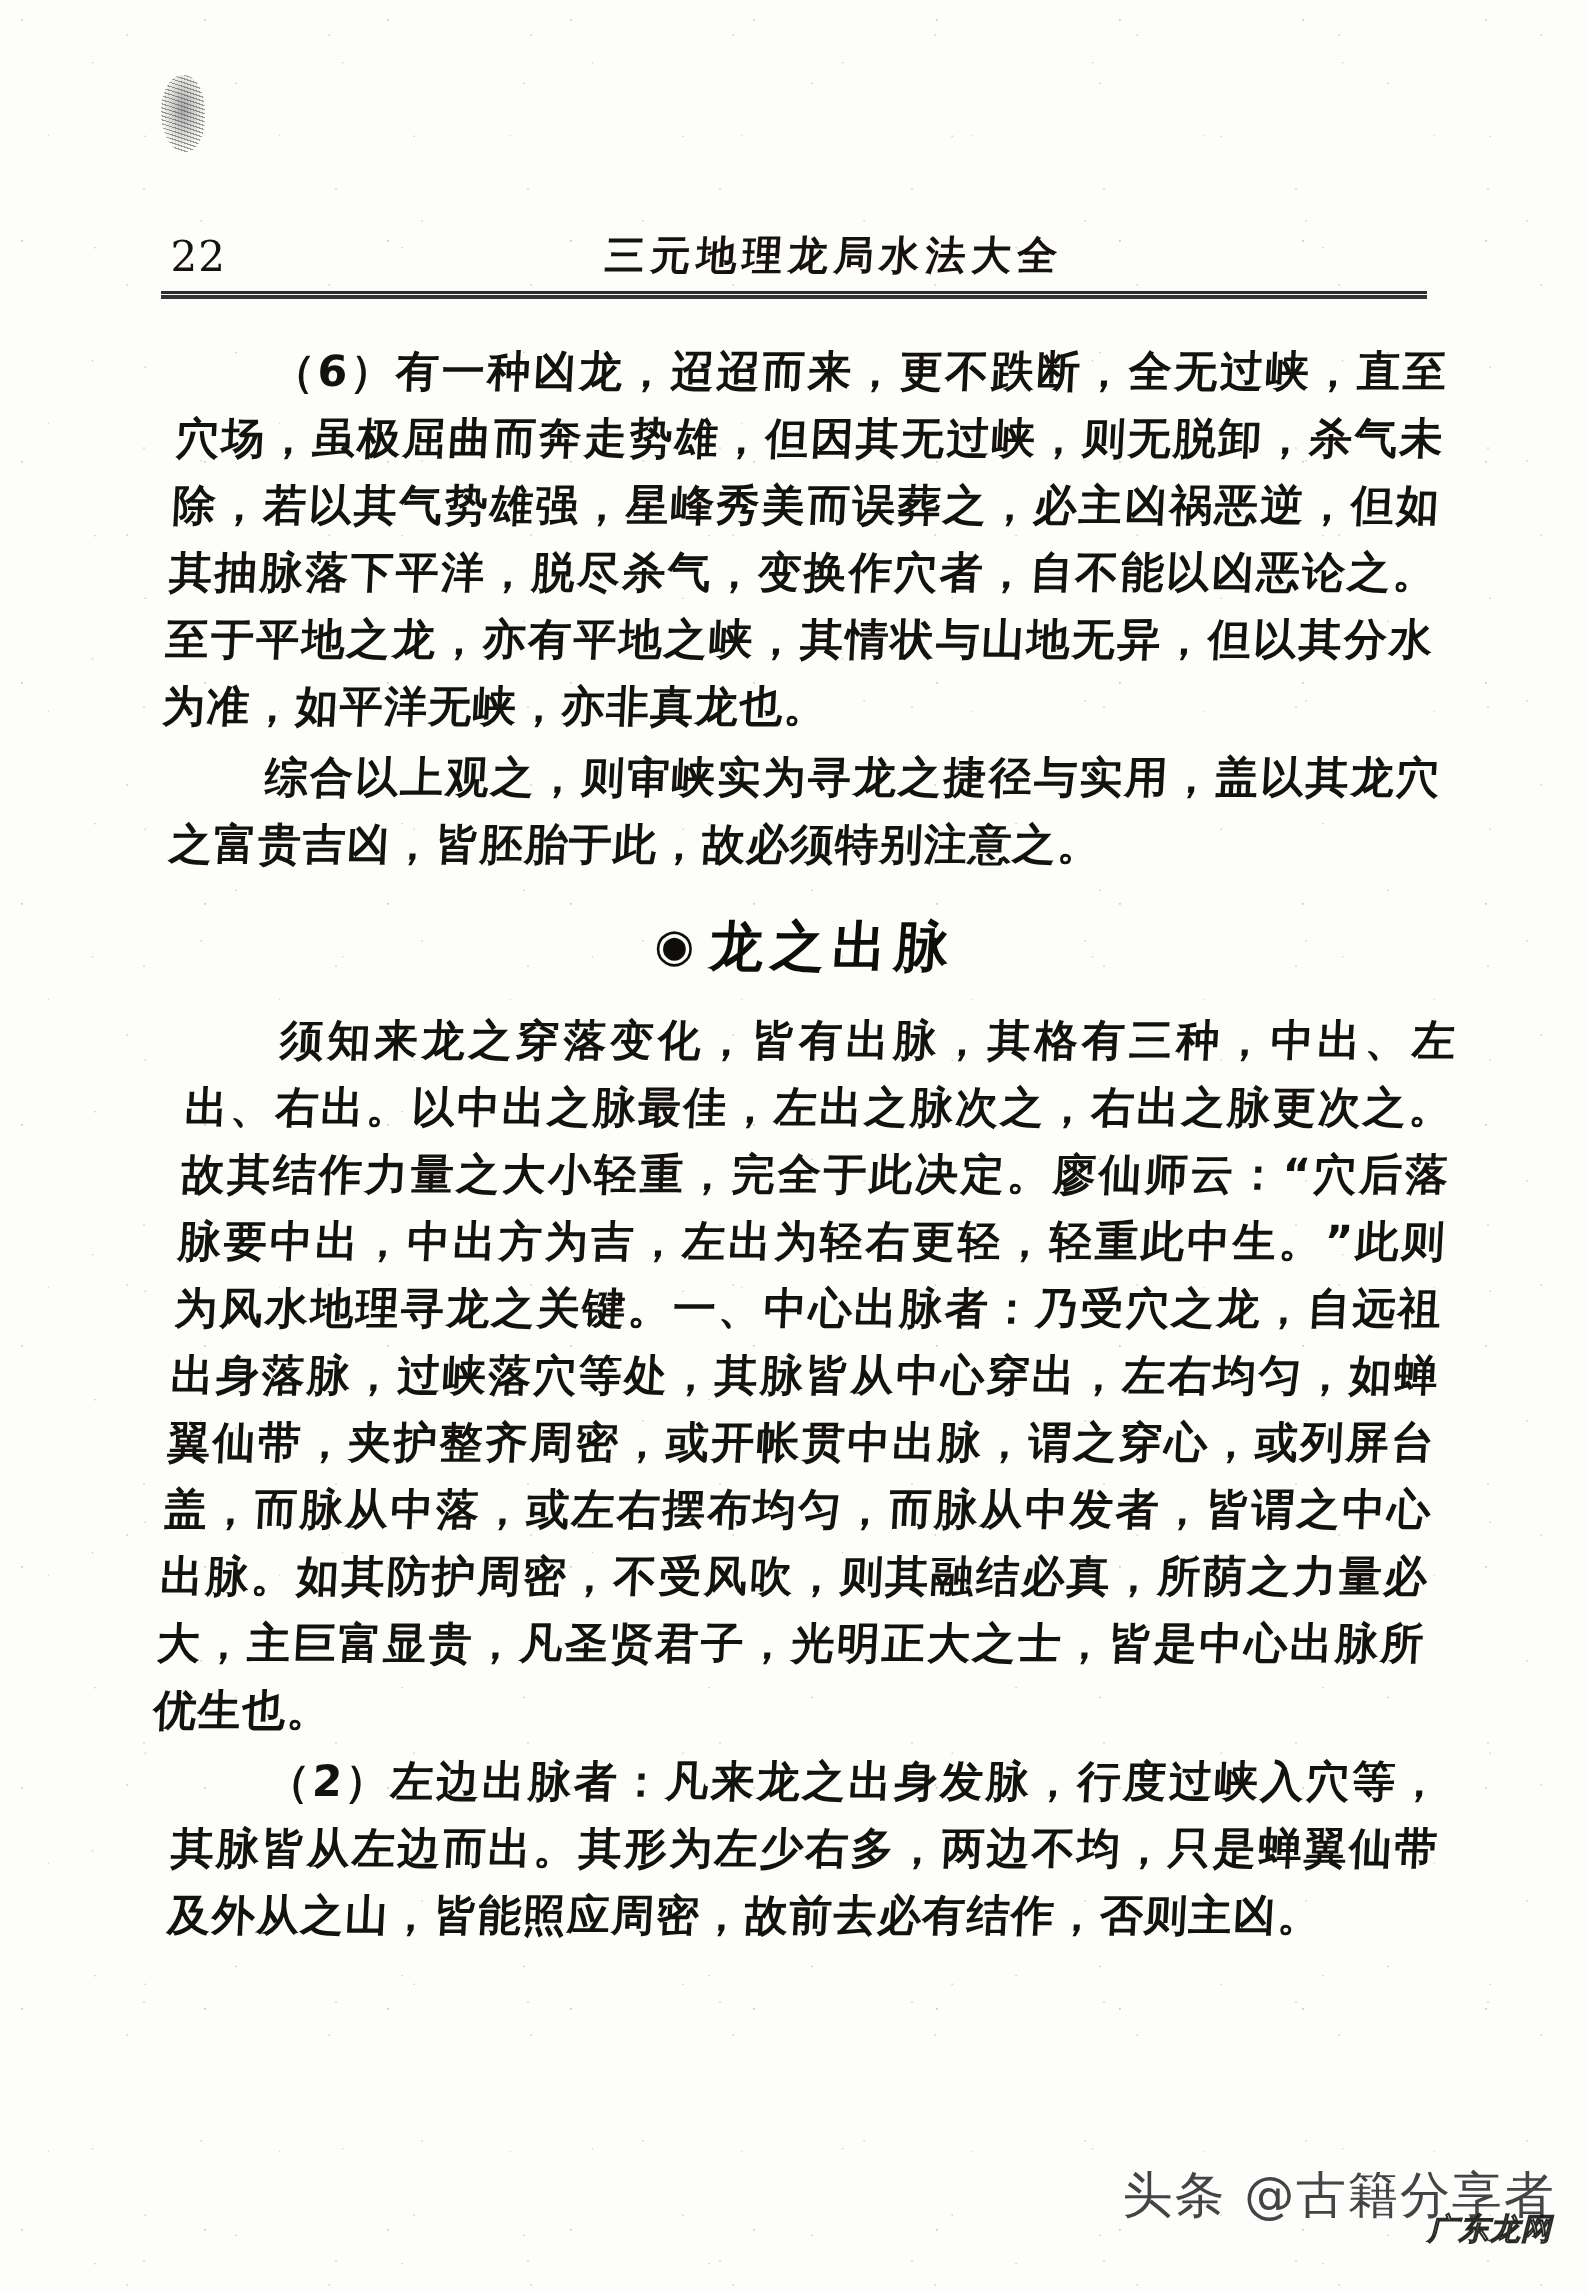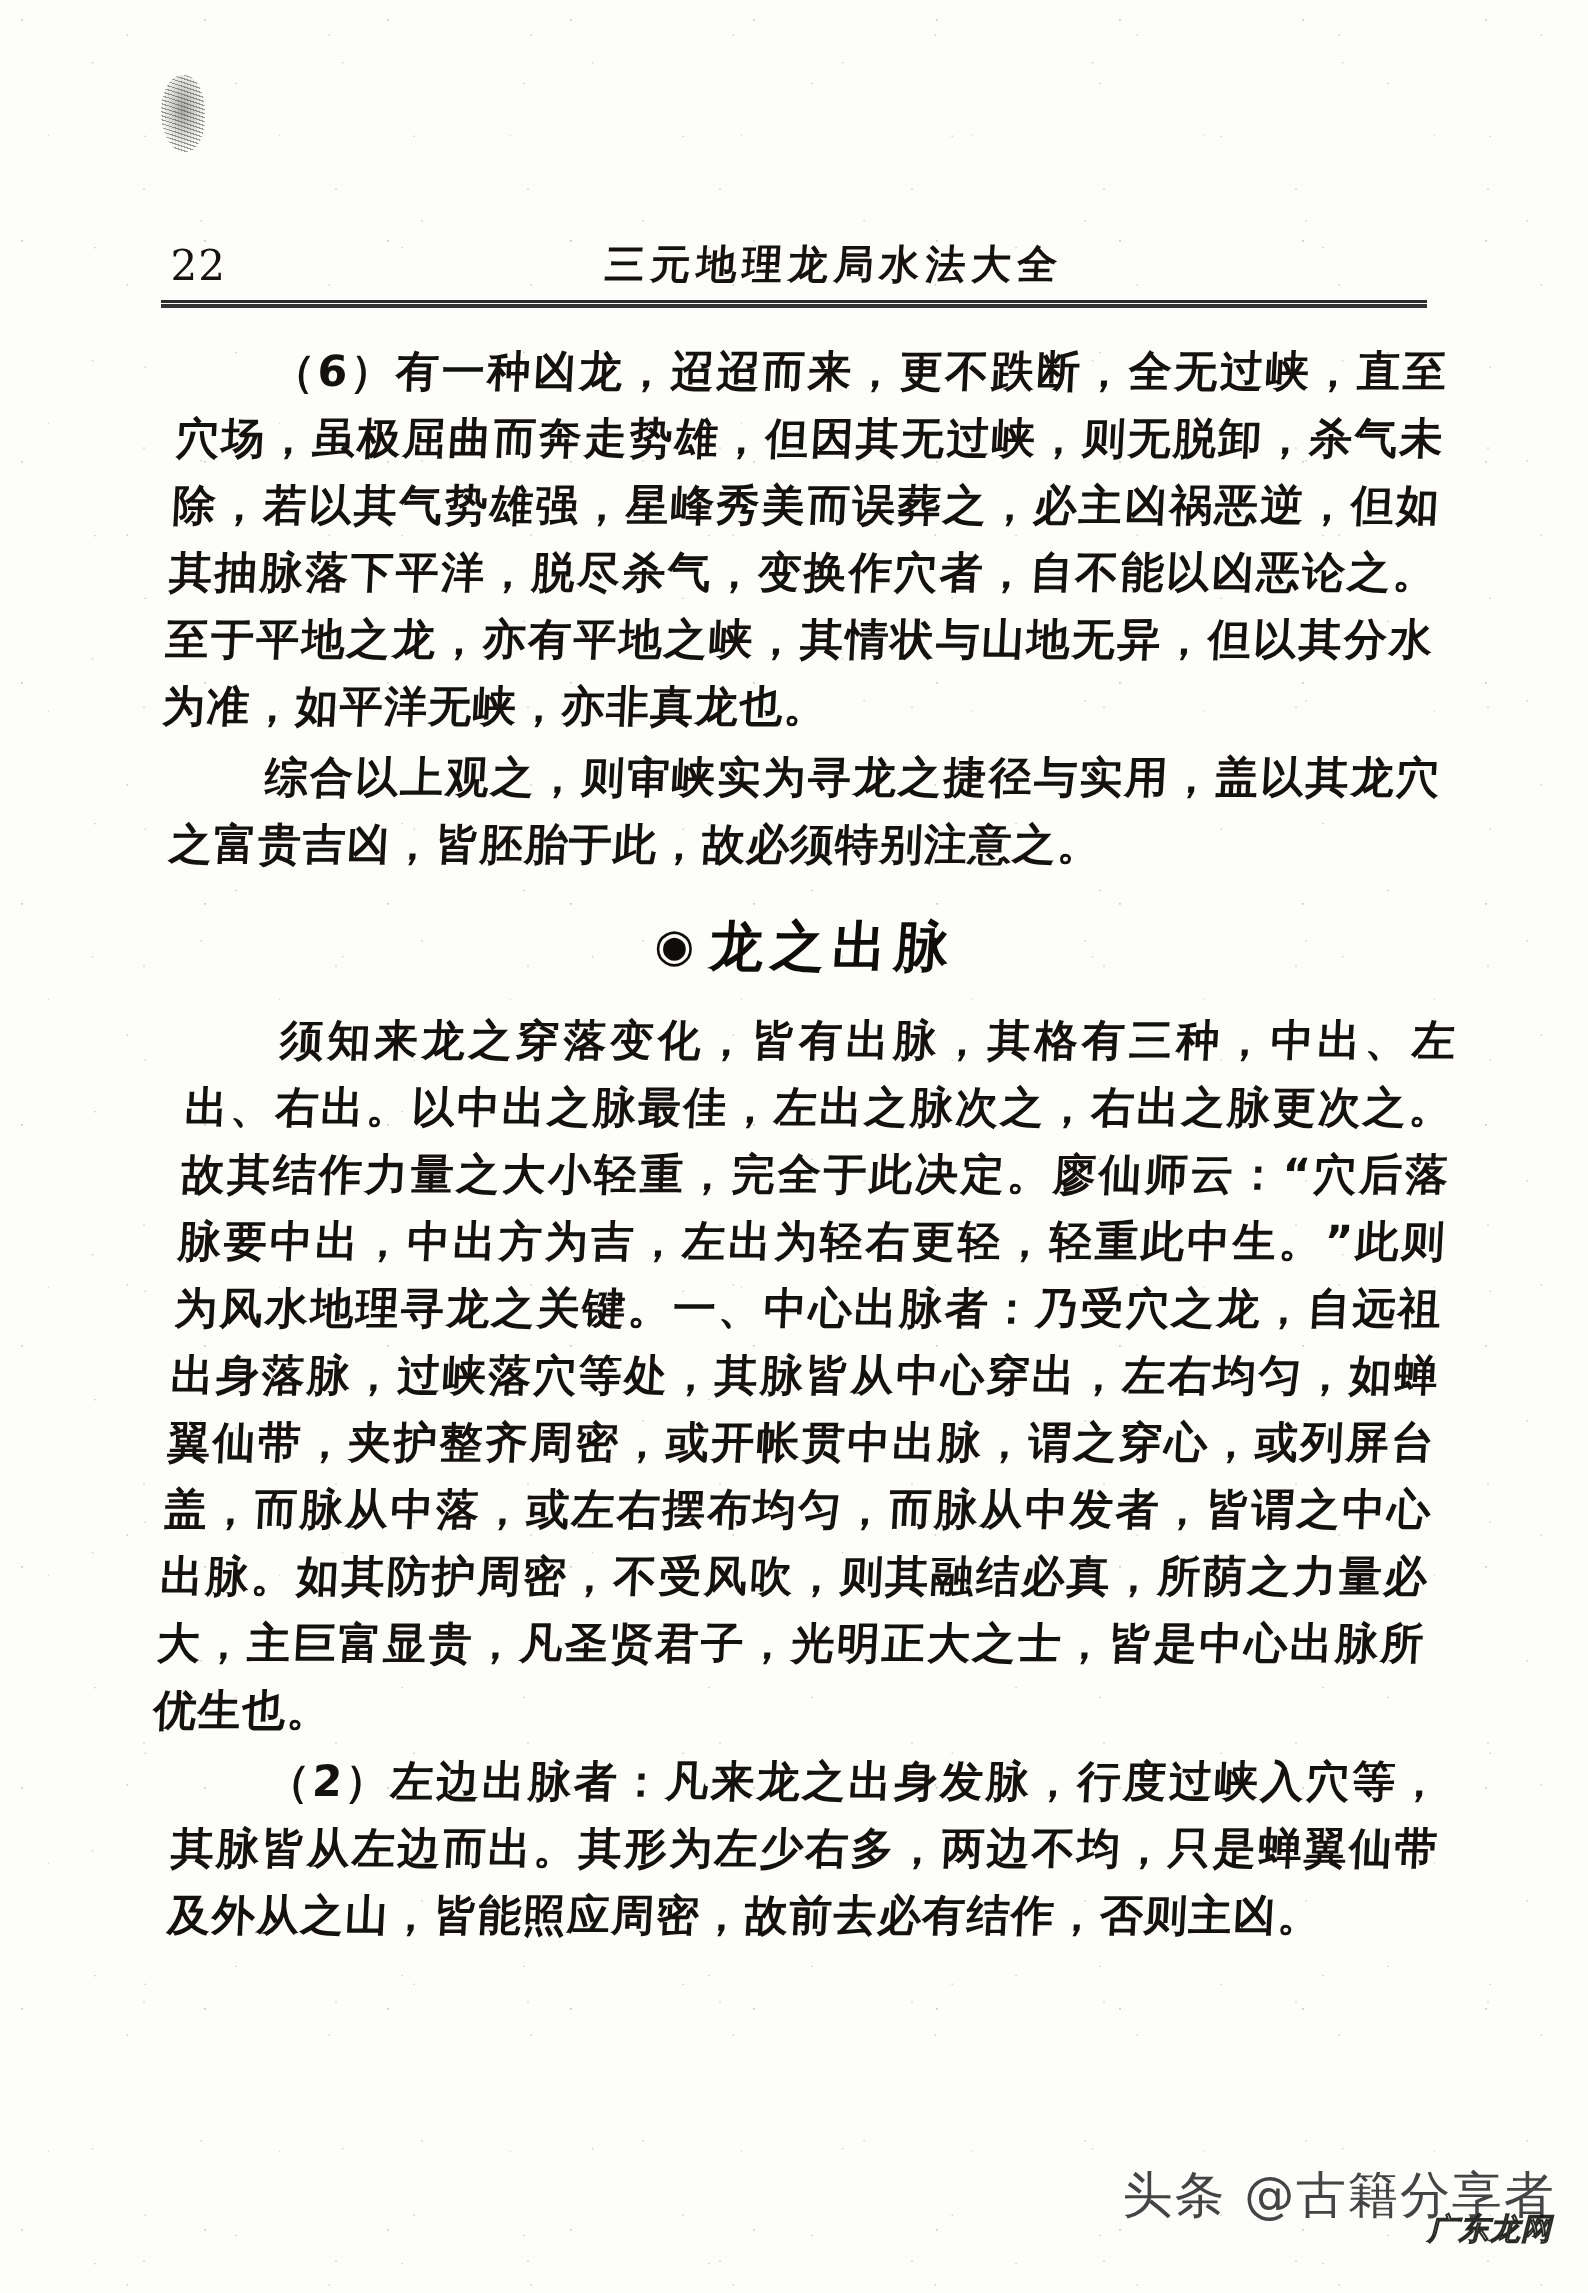--- a/index.html
+++ b/index.html
@@ -48,21 +48,21 @@
       repeating-linear-gradient(18deg, rgba(40,40,40,.55) 0 1.2px, rgba(255,255,255,0) 1.2px 3.8px),
       radial-gradient(ellipse at 50% 45%, rgba(30,30,30,.45), rgba(255,255,255,0) 72%);
     filter: blur(0.3px);
     opacity: .85;
   }
 
   
   .header {
     position: absolute;
     left: 161px;
-    top: 237px;
+    top: 228px;
     width: 1266px;
     height: 73px;
   }
   .folio {
     position: absolute;
     left: 9.6px;
     top: 3.8px;
     font-size: 42px;
     letter-spacing: 1px;
     color: #15120f;

